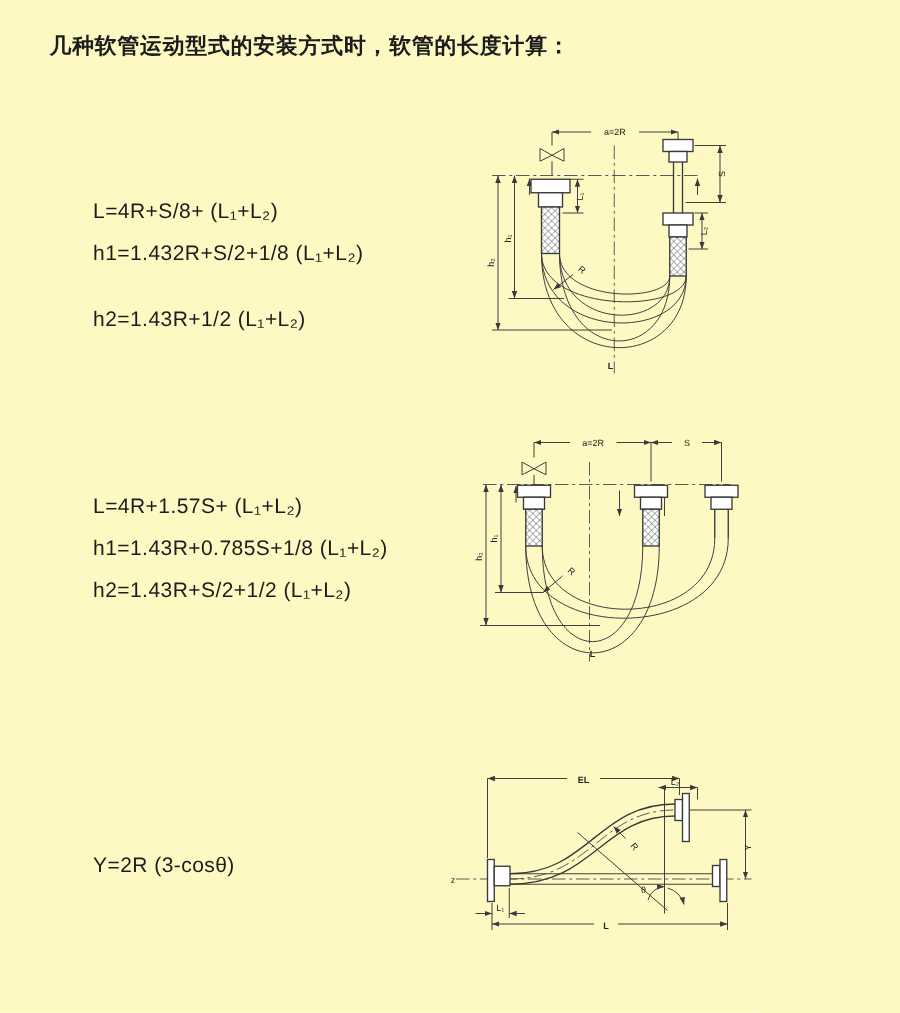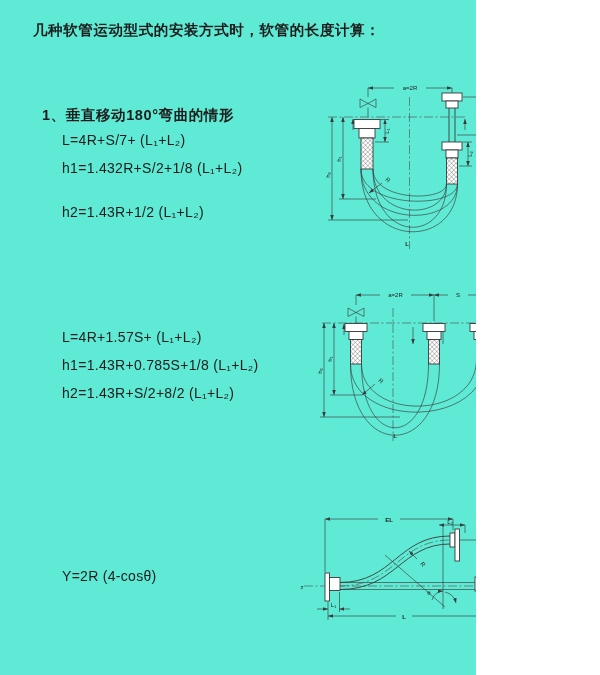--- a/index.html
+++ b/index.html
@@ -1,21 +1,21 @@
 <!DOCTYPE html>
 <html><head>
 <meta charset="utf-8">
 <style>
   html,body { margin:0; padding:0; }
   body {
     width:600px; height:675px; background:#ffffff;
     font-family:"Liberation Sans","DejaVu Sans",sans-serif;
     color:#1c1c1c;
   }
-  .page { position:relative; width:476px; height:675px; background:#5eead4; overflow:hidden; }
+  .page { position:relative; width:600px; height:675px; background:#fef9c3; overflow:hidden; }
   .title { position:absolute; left:33px; top:21px; font-size:14.5px; font-weight:600; letter-spacing:0.6px; }
   .sec-h { position:absolute; left:42px; font-size:14.5px; font-weight:600; letter-spacing:0.6px; }
   .formula { position:absolute; left:62px; font-size:14px; font-weight:500; letter-spacing:0.3px; }
   .diag { position:absolute; }
   .diag text { font-size:6px; fill:#222; }
   .ln   { stroke:#3a3a3a; stroke-width:0.9; fill:none; }
   .thin { stroke:#3a3a3a; stroke-width:0.65; fill:none; }
   .dim  { stroke:#3a3a3a; stroke-width:0.65; fill:none; }
   .chain{ stroke:#4a4a4a; stroke-width:0.6; fill:none; stroke-dasharray:9 2.5 2 2.5; }
   .part { stroke:#3a3a3a; stroke-width:0.9; fill:#fff; }
@@ -36,30 +36,29 @@
       <pattern id="xh" width="3.2" height="3.2" patternUnits="userSpaceOnUse" patternTransform="rotate(45)">
         <rect width="3.2" height="3.2" fill="#ffffff"></rect>
         <line x1="0" y1="0" x2="3.2" y2="0" stroke="#555" stroke-width="0.6"></line>
         <line x1="0" y1="0" x2="0" y2="3.2" stroke="#555" stroke-width="0.6"></line>
       </pattern>
     </defs>
   </svg>
 
   <div class="title">几种软管运动型式的安装方式时，软管的长度计算：</div>
 
-  <div class="sec-h" style="top:106px">1、垂直移动180°弯曲的情形</div>
-  <div class="formula" style="top:132px">L=4R+S/7+ (L₁+L₂)</div>
+  <div class="formula" style="top:132px">L=4R+S/8+ (L₁+L₂)</div>
   <div class="formula" style="top:160px">h1=1.432R+S/2+1/8 (L₁+L₂)</div>
   <div class="formula" style="top:204px">h2=1.43R+1/2 (L₁+L₂)</div>
 
   <div class="formula" style="top:329px">L=4R+1.57S+ (L₁+L₂)</div>
   <div class="formula" style="top:357px">h1=1.43R+0.785S+1/8 (L₁+L₂)</div>
-  <div class="formula" style="top:385px">h2=1.43R+S/2+8/2 (L₁+L₂)</div>
-
-  <div class="formula" style="top:568px">Y=2R (4-cosθ)</div>
+  <div class="formula" style="top:385px">h2=1.43R+S/2+1/2 (L₁+L₂)</div>
+
+  <div class="formula" style="top:568px">Y=2R (3-cosθ)</div>
 
   <svg class="diag" style="left:318px;top:79px" width="182" height="176" viewBox="0 0 182 176">
 
     <path class="chain" d="M91.5,18 V170"></path>
     <path class="chain" d="M10,38 H149"></path>
 
     <g>
       <path class="dim" d="M50,9 H76" marker-start="url(#arr)"></path>
       <path class="dim" d="M108,9 H134" marker-end="url(#arr)"></path>
       <path class="thin" d="M50,9 V18 M134,9 V14"></path>

